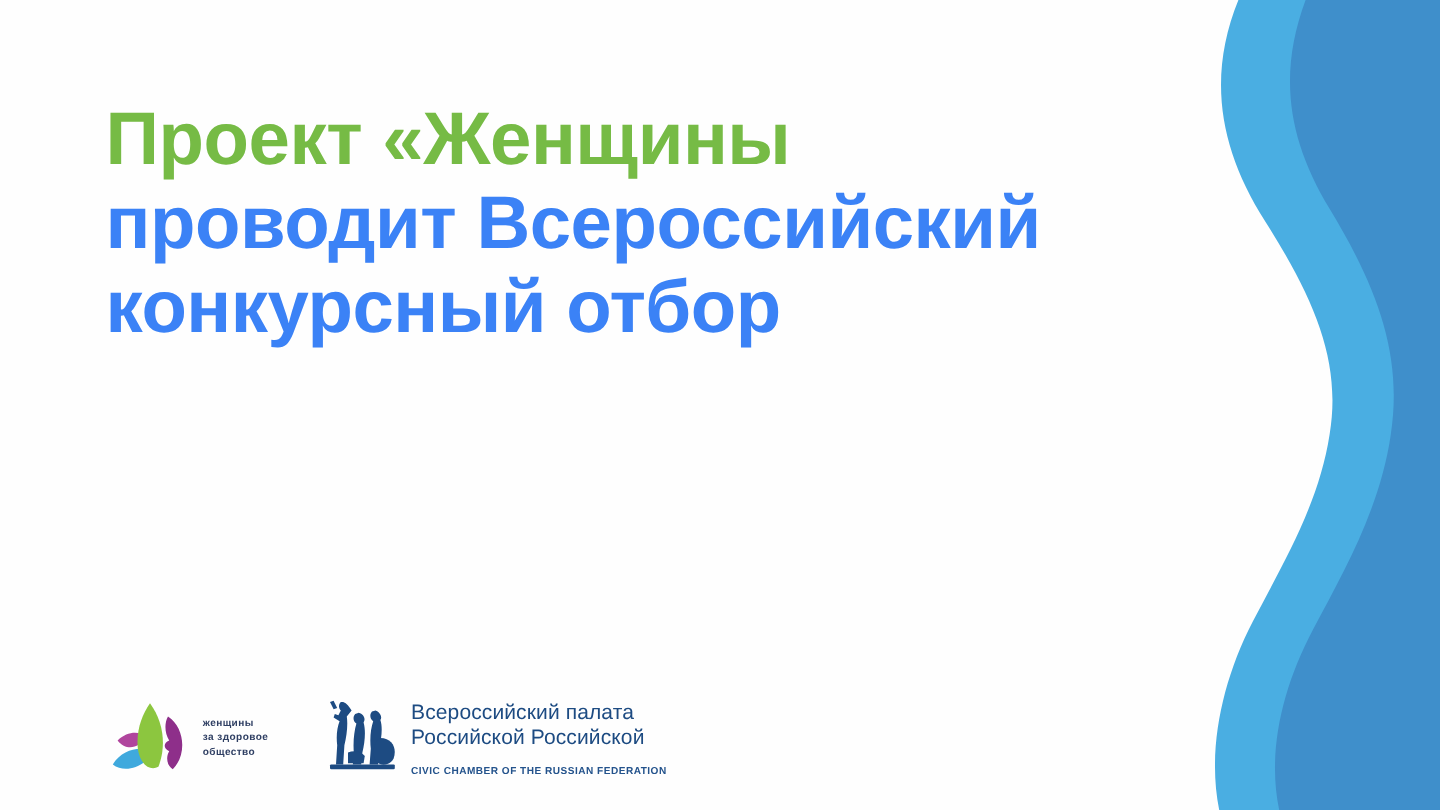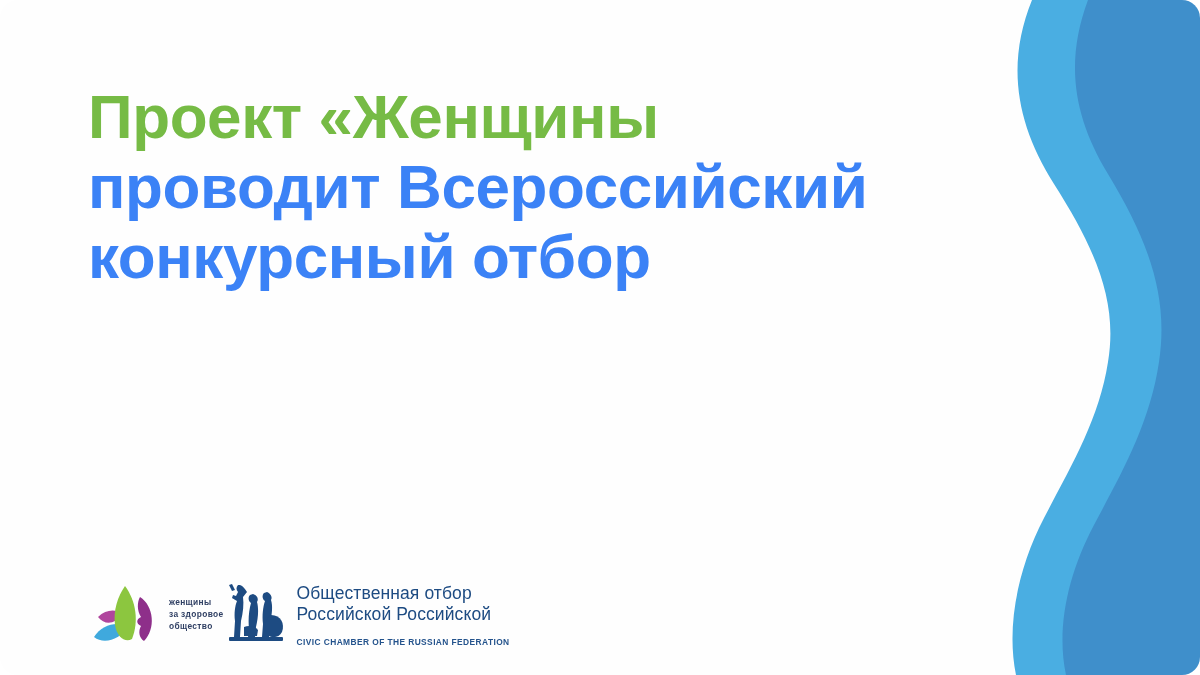--- a/index.html
+++ b/index.html
@@ -9,21 +9,20 @@
     background: #ffffff;
   }
 
   #slide {
     position: relative;
     width: 1200px;
     height: 675px;
     overflow: hidden;
     background: #fefefe;
     font-family: "Liberation Sans", "DejaVu Sans", sans-serif;
-    border-radius: 18px;
     -webkit-font-smoothing: antialiased;
   }
 
   
   .wave-layer {
     position: absolute;
     top: 0;
     right: 0;
     width: 260px;
     height: 675px;
@@ -49,20 +48,21 @@
   .tone-green { color: #76bb45; }
   .tone-purple { color: #3b82f6; }
 
   
   .logo-bar {
     position: absolute;
     left: 92px;
     bottom: 24px;
     display: flex;
     align-items: center;
+    gap: 46px;
   }
 
   .logo-unit {
     display: flex;
     align-items: center;
   }
 
   
   .wz-mark { width: 72px; height: 72px; flex: 0 0 auto; }
   .wz-mark svg { display: block; width: 72px; height: 72px; }
@@ -176,20 +176,20 @@
             <path d="M 47 36 C 57 36, 61 45, 58 53 C 55 59, 47 60, 43 55
                      C 40 49, 41 39, 47 36 Z"></path>
 
             <rect x="5" y="58" width="54" height="4" rx="1"></rect>
 
             <path d="M 20 48 C 25 46, 31 47, 34 51 L 33 57 L 20 57 Z"></path>
           </g>
         </svg>
       </div>
       <div class="cc-words">
-        <div class="cc-ru">Общественная отбор</div>
+        <div class="cc-ru">Всероссийский палата</div>
         <div class="cc-ru">Российской Российской</div>
         <div class="cc-en">CIVIC CHAMBER OF THE RUSSIAN FEDERATION</div>
       </div>
     </div>
 
   </div>
 </div>
 
 </body></html>

